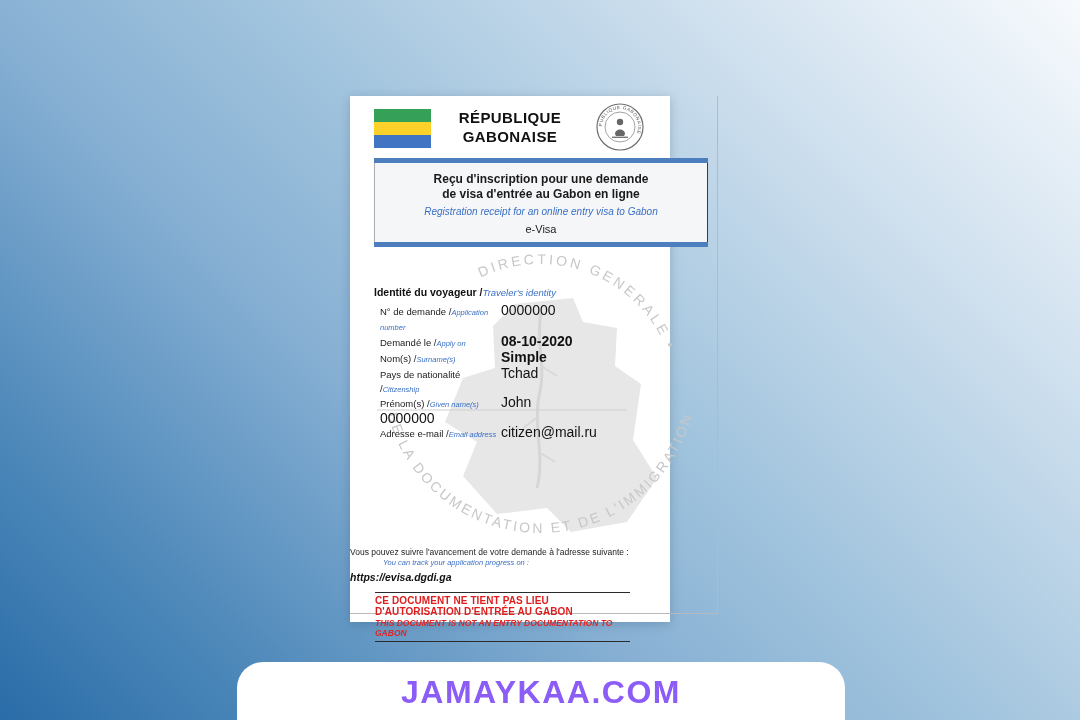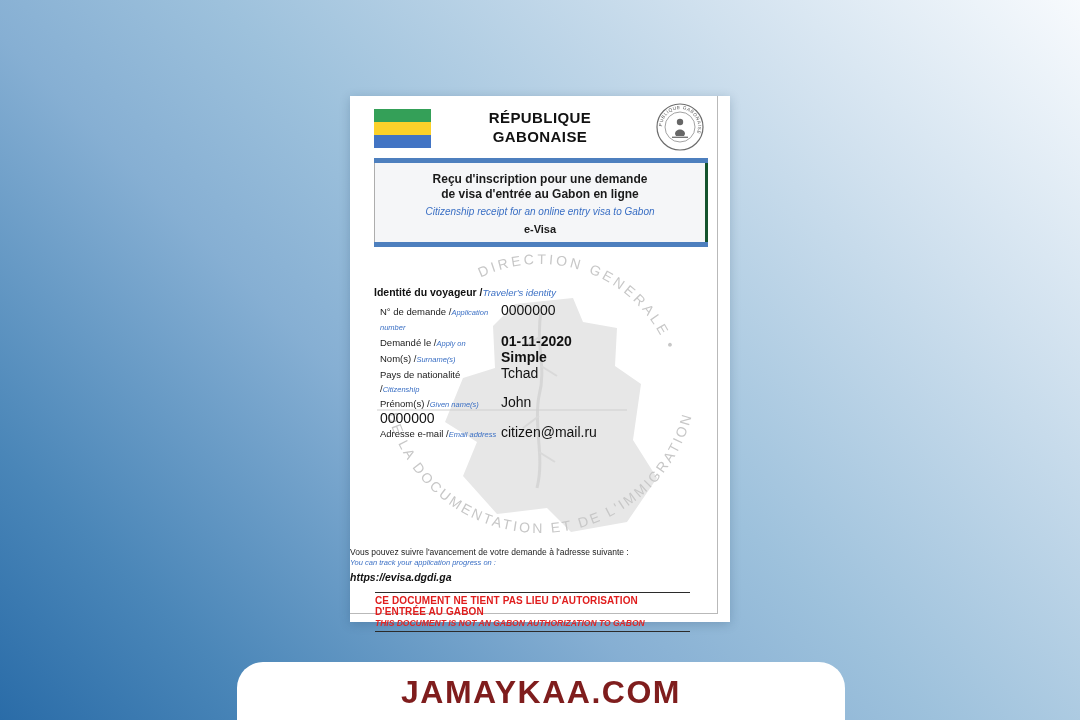--- a/index.html
+++ b/index.html
@@ -1,64 +1,64 @@
 <!DOCTYPE html>
 <html><head>
 <meta charset="utf-8">
 <style>
   html,body{margin:0;padding:0;}
   body{width:1080px;height:720px;overflow:hidden;font-family:"Liberation Sans",sans-serif;}
   .stage{position:relative;width:1080px;height:720px;
     background:linear-gradient(225deg,#f7fafd 0%,#cfe0ee 22%,#9dc1dc 48%,#86afd3 62%,#4a86b8 85%,#2a6ca8 100%);}
   
-  .page{position:absolute;left:350px;top:96px;width:380px;height:526px;background:#ffffff;
+  .page{position:absolute;left:350px;top:96px;width:320px;height:526px;background:#ffffff;
     box-shadow:0 2px 10px rgba(20,50,80,.22);}
   .scan-border{position:absolute;left:0;top:0;width:367px;height:517px;
     border-right:1px solid #b9b9b9;border-bottom:1px solid #b9b9b9;pointer-events:none;}
   .flag{position:absolute;left:24px;top:13px;width:57px;height:39px;}
   .flag div{height:13px;}
   .flag .g{background:#34a058;}
   .flag .y{background:#fcd12a;}
   .flag .b{background:#4274c4;}
   .country-title{position:absolute;left:60px;right:60px;top:12px;text-align:center;
     font-weight:bold;font-size:15px;line-height:19px;color:#111;letter-spacing:.4px;}
   .seal{position:absolute;right:25px;top:6px;width:50px;height:50px;}
   .bar{position:absolute;left:24px;width:334px;height:5px;background:#4d7fbe;}
   .bar.one{top:62px;} .bar.two{top:146px;}
   .title-box{position:absolute;left:24px;top:67px;width:334px;height:79px;box-sizing:border-box;
-    background:#f5f6f8;border-left:1px solid #adadad;border-right:3px solid #14532d;
+    background:#f5f6f8;border-left:1px solid #adadad;border-right:1px solid #14532d;
     text-align:center;padding-top:9px;}
   .tb-fr{font-weight:bold;font-size:12px;line-height:15px;color:#1a1a1a;}
   .tb-en{font-style:italic;font-size:10px;color:#3a6fc4;margin-top:4px;}
-  .tb-evisa{font-weight:bold;font-size:11px;color:#1a1a1a;margin-top:6px;}
+  .tb-evisa{font-weight:normal;font-size:11px;color:#1a1a1a;margin-top:6px;}
   
   .identity{position:absolute;left:24px;top:158px;right:20px;}
   .sec-title{font-size:10.5px;font-weight:bold;color:#111;margin-bottom:6px;margin-top:32px;}
   .sec-title .en{font-weight:normal;font-style:italic;font-size:9.5px;color:#3a6fc4;}
   .id-rows{padding-left:6px;}
   .id-row{display:flex;align-items:baseline;line-height:13.9px;}
   .id-label{width:121px;flex:0 0 121px;font-size:9.5px;color:#1a1a1a;}
   .id-label .en{font-style:italic;font-size:7.5px;color:#3a6fc4;}
   .id-value{font-size:14px;color:#111;}
   .id-row:nth-child(2) .id-value,.id-row:nth-child(3) .id-value{font-weight:bold;}
   
   .watermark{position:absolute;left:15px;top:130px;width:350px;height:350px;pointer-events:none;}
   
   .footer{position:absolute;left:0;right:15px;top:451px;text-align:left;}
   .ft-fr{font-size:8.5px;color:#222;}
-  .ft-en{font-size:7.5px;font-style:italic;color:#3a6fc4;margin-top:1px;}
+  .ft-en{font-size:7.5px;font-style:italic;color:#3a6fc4;margin-top:1px;padding-left:33px;}
   .ft-url{font-size:10.5px;font-weight:bold;color:#111;margin-top:4px;font-style:italic;}
   .warning{margin:9px 25px 0 25px;border-top:1.5px solid #2b2b2b;border-bottom:1.5px solid #2b2b2b;
     padding:2px 0 3px 0;}
   .warn-fr{font-size:10px;font-weight:bold;color:#e01d1d;letter-spacing:.1px;}
   .warn-en{font-size:8.5px;font-style:italic;font-weight:bold;color:#e02525;margin-top:1px;}
   
   .banner{position:absolute;left:237px;top:662px;width:608px;height:70px;background:#ffffff;
     border-radius:26px 26px 0 0;display:flex;align-items:flex-start;justify-content:center;}
-  .banner-text{margin-top:12px;font-size:32px;font-weight:bold;color:#7f1d1d;letter-spacing:1.5px;}
+  .banner-text{margin-top:12px;font-size:32px;font-weight:bold;color:#8b5cf6;letter-spacing:1.5px;}
 </style>
 </head>
 <body>
 
 <div class="stage">
 
   <div class="page">
     <div class="scan-border"></div>
 
     <div class="flag">
@@ -83,21 +83,21 @@
         <circle cx="25" cy="20" r="3.2" fill="#666"></circle>
         <path d="M 20,32 C 20,26 30,26 30,32 L 29,34 L 21,34 Z" fill="#666"></path>
         <rect x="17" y="34.6" width="16" height="1.4" fill="#777"></rect>
       </svg>
     </div>
 
     <div class="bar one"></div>
     <div class="title-box">
       <div class="tb-fr">Reçu d'inscription pour une demande</div>
       <div class="tb-fr">de visa d'entrée au Gabon en ligne</div>
-      <div class="tb-en">Citizenship receipt for an online entry visa to Gabon</div>
+      <div class="tb-en">Registration receipt for an online entry visa to Gabon</div>
       <div class="tb-evisa">e-Visa</div>
     </div>
     <div class="bar two"></div>
 
     <div class="watermark">
       <svg width="350" height="350" viewBox="0 0 350 350">
         <defs>
           <path id="wmTop" d="M 38,175 A 137,137 0 0 1 312,175"></path>
           <path id="wmBottom" d="M 18,150 A 157,157 0 0 0 332,150"></path>
         </defs>
@@ -118,21 +118,21 @@
       <div class="sec-title">
         <span>Identité du voyageur /</span><span class="en">Traveler's identity</span>
       </div>
       <div class="id-rows">
         <div class="id-row">
           <div class="id-label"><span>N° de demande /</span><span class="en">Application number</span></div>
           <div class="id-value">0000000</div>
         </div>
         <div class="id-row">
           <div class="id-label"><span>Demandé le /</span><span class="en">Apply on</span></div>
-          <div class="id-value">01-11-2020</div>
+          <div class="id-value">08-10-2020</div>
         </div>
         <div class="id-row">
           <div class="id-label"><span>Nom(s) /</span><span class="en">Surname(s)</span></div>
           <div class="id-value">Simple</div>
         </div>
         <div class="id-row">
           <div class="id-label"><span>Pays de nationalité /</span><span class="en">Citizenship</span></div>
           <div class="id-value">Tchad</div>
         </div>
         <div class="id-row">
@@ -148,21 +148,21 @@
         </div>
       </div>
     </div>
 
     <div class="footer">
       <div class="ft-fr">Vous pouvez suivre l'avancement de votre demande à l'adresse suivante :</div>
       <div class="ft-en">You can track your application progress on :</div>
       <div class="ft-url">https://evisa.dgdi.ga</div>
       <div class="warning">
         <div class="warn-fr">CE DOCUMENT NE TIENT PAS LIEU D'AUTORISATION D'ENTRÉE AU GABON</div>
-        <div class="warn-en">THIS DOCUMENT IS NOT AN GABON AUTHORIZATION TO GABON</div>
+        <div class="warn-en">THIS DOCUMENT IS NOT AN ENTRY DOCUMENTATION TO GABON</div>
       </div>
     </div>
   </div>
 
   <div class="banner">
     <div class="banner-text">JAMAYKAA.COM</div>
   </div>
 
 </div>
 

